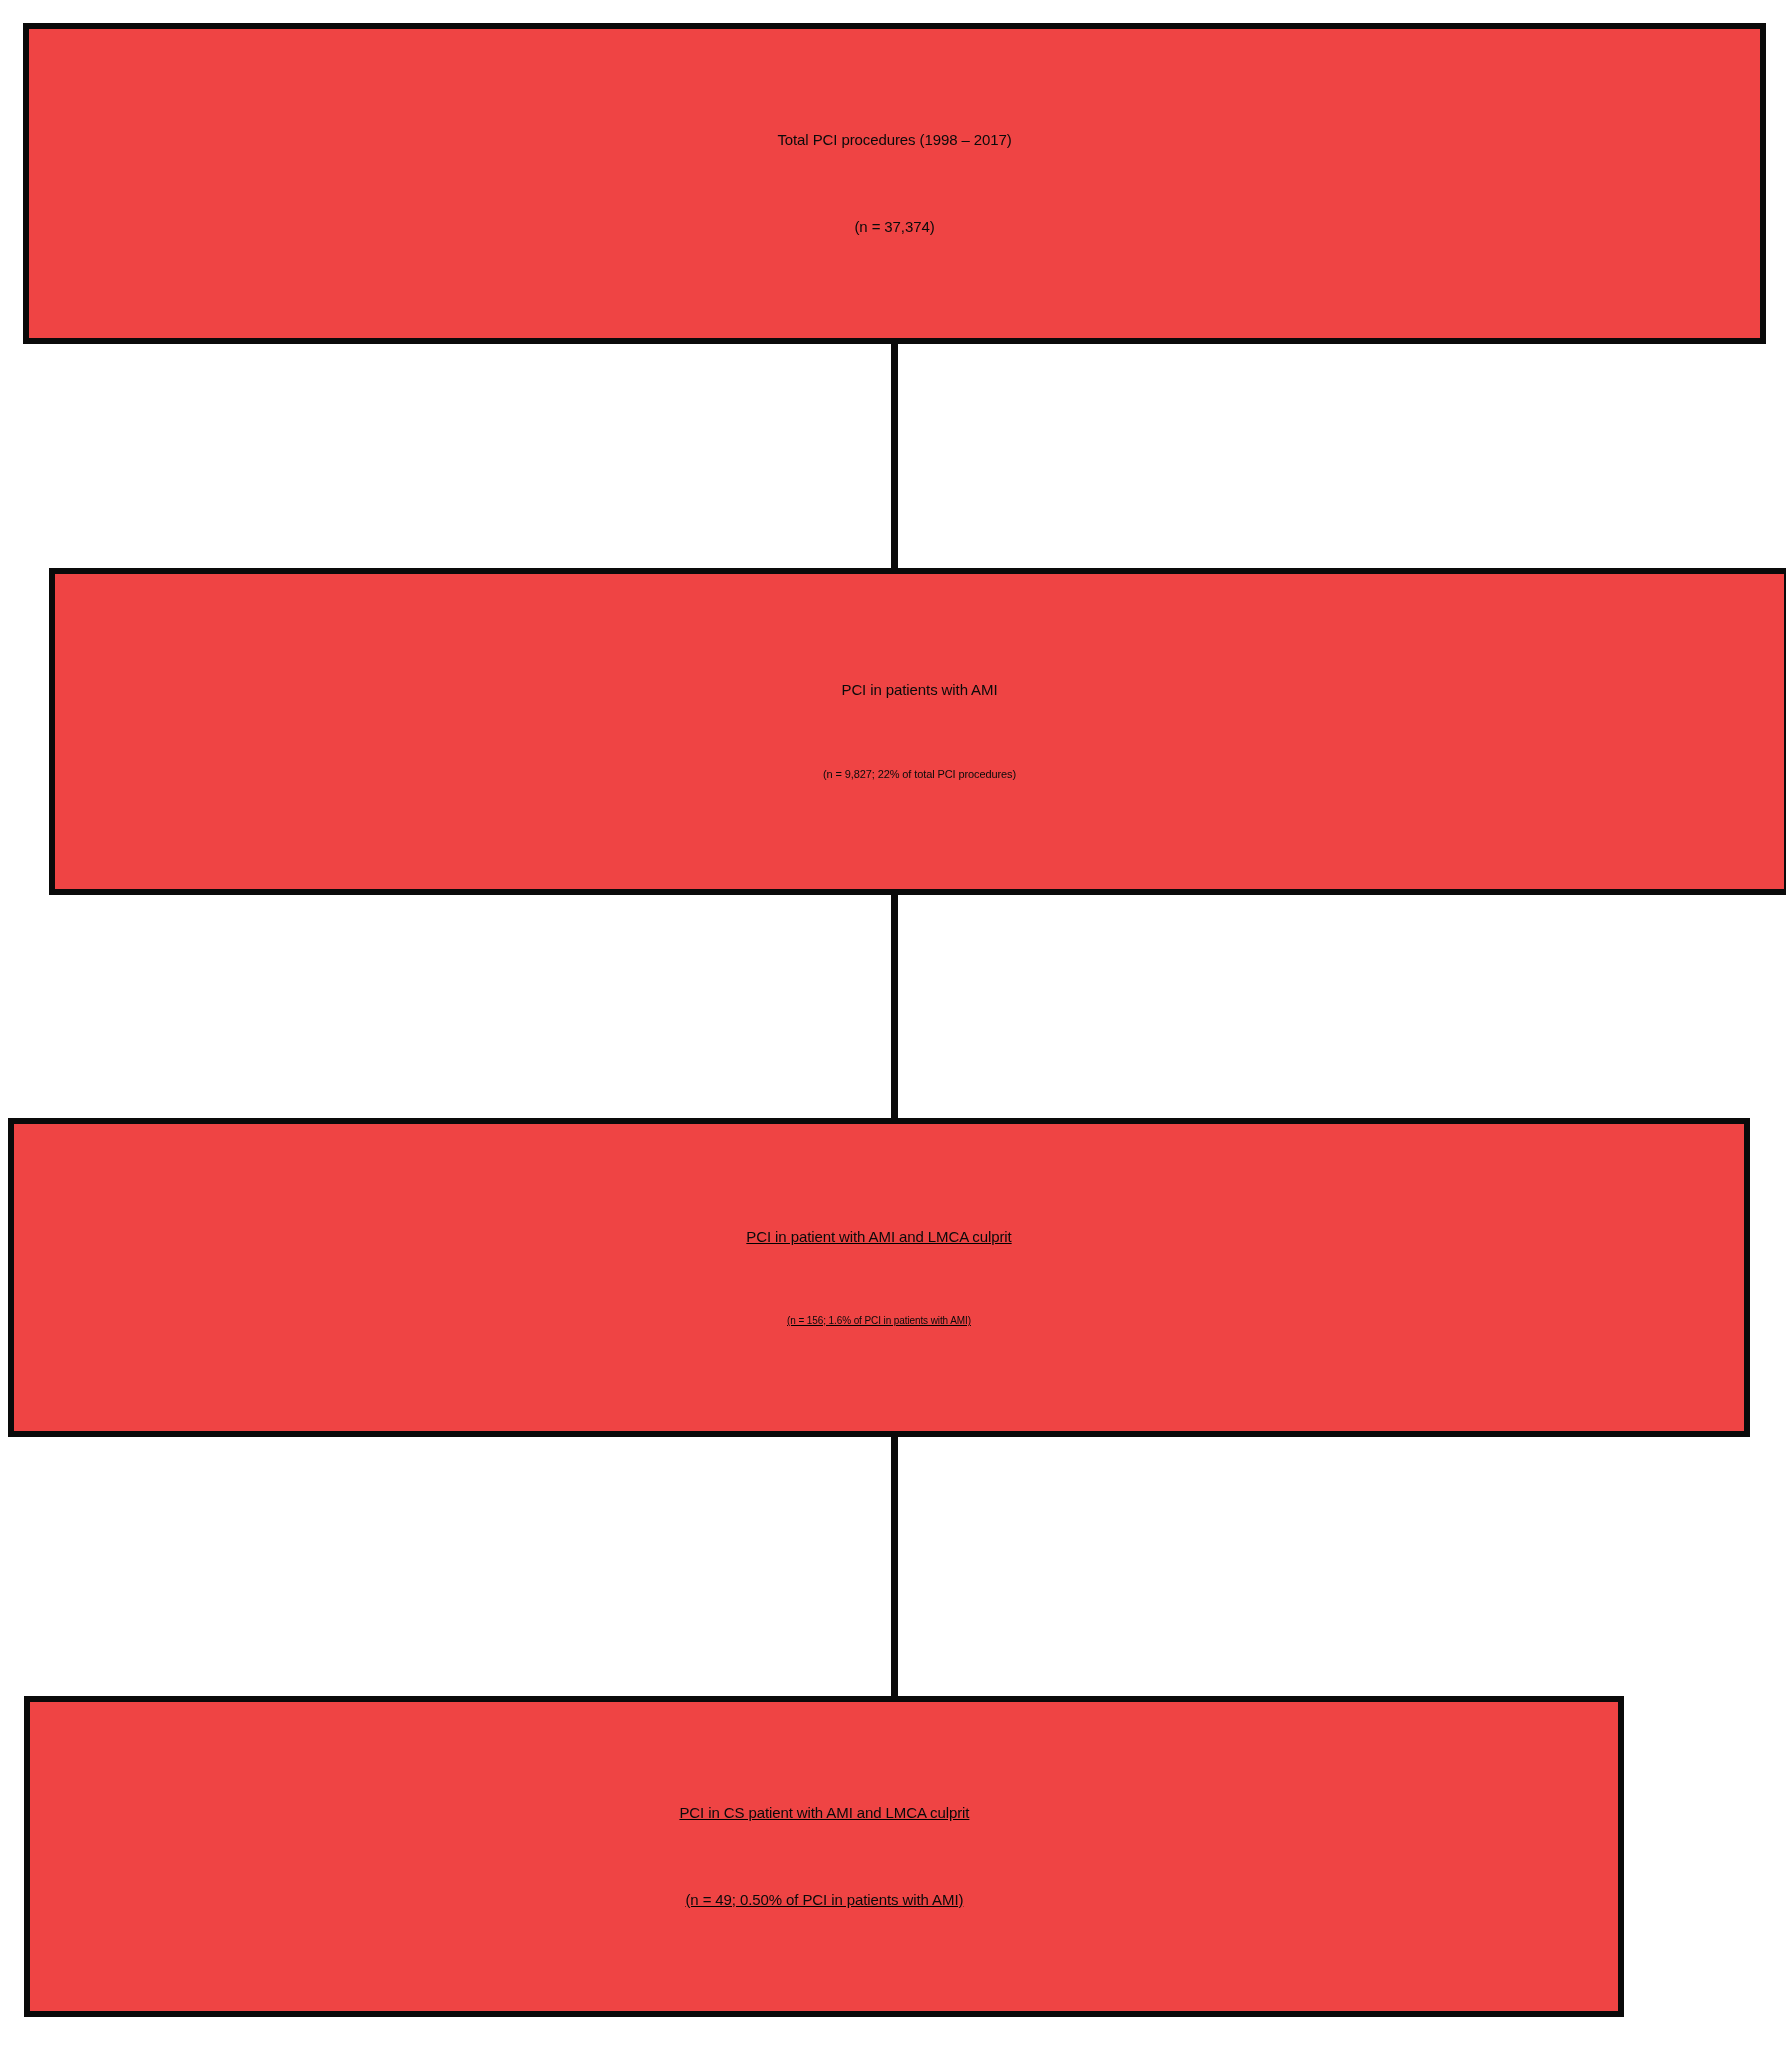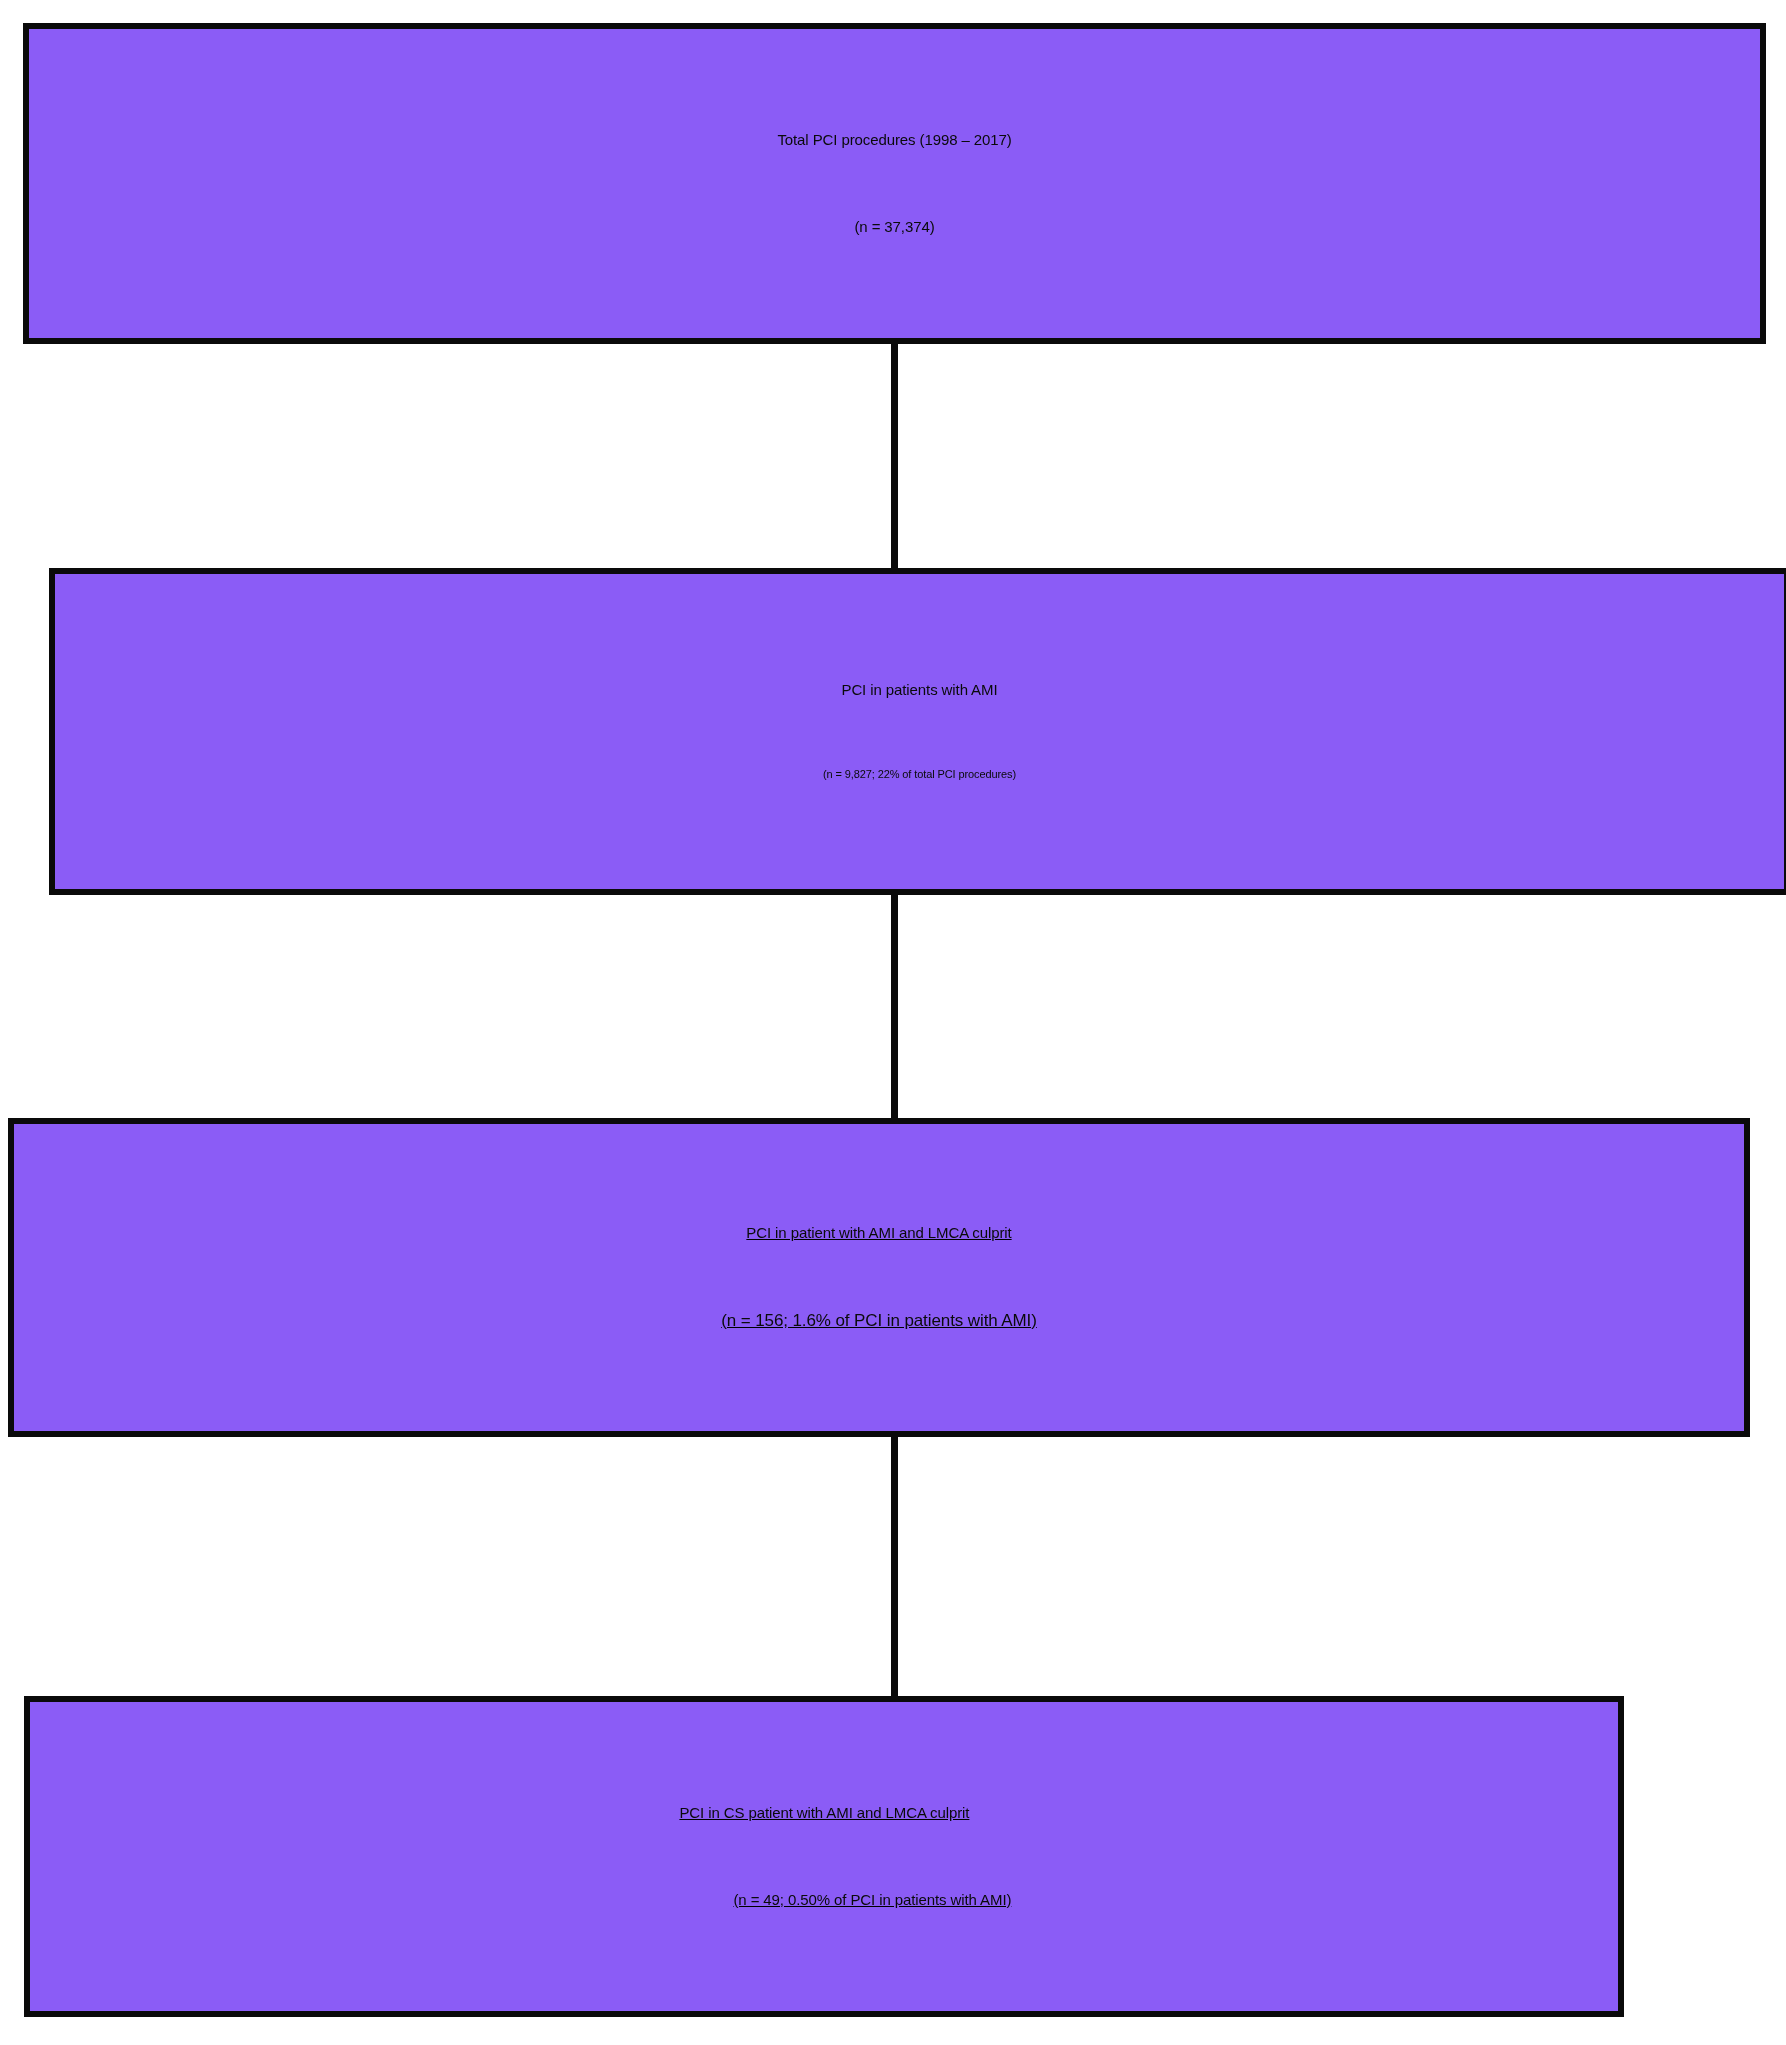--- a/index.html
+++ b/index.html
@@ -18,25 +18,25 @@
     width: 1787px;
     height: 2046px;
     background: #ffffff;
     overflow: hidden;
   }
 
   
   .flow-box {
     position: absolute;
     box-sizing: border-box;
-    background: #8b5cf6;
+    background: #ef4444;
     border: 6.7px solid #0a0a0a;
     display: flex;
     flex-direction: column;
-    align-items: flex-start;
+    align-items: flex-end;
     justify-content: center;
   }
 
   .flow-box .box-line {
     display: block;
     width: 100%;
     text-align: center;
     color: #0a0a0a;
     font-size: 53px;
     line-height: 1.04;
@@ -80,21 +80,21 @@
 
   <div class="flow-box" id="box-pci-ami">
     <span class="box-line line-primary" style="font-size: 15px;">PCI in patients with AMI</span>
     <span class="box-line line-secondary" style="font-size: 11px;">(n = 9,827; 22% of total PCI procedures)</span>
   </div>
 
   <div class="flow-connector" id="connector-2"></div>
 
   <div class="flow-box" id="box-pci-ami-lmca">
     <span class="box-line line-primary" style="font-size: 15px;">PCI in patient with AMI and LMCA culprit</span>
-    <span class="box-line line-secondary" style="font-size: 17px;">(n = 156; 1.6% of PCI in patients with AMI)</span>
+    <span class="box-line line-secondary" style="font-size: 10px;">(n = 156; 1.6% of PCI in patients with AMI)</span>
   </div>
 
   <div class="flow-connector" id="connector-3"></div>
 
   <div class="flow-box" id="box-pci-cs-ami-lmca">
     <span class="box-line line-primary" style="font-size: 15px;">PCI in CS patient with AMI and LMCA culprit</span>
     <span class="box-line line-secondary" style="font-size: 15px; padding-left: 48px;">(n = 49; 0.50% of PCI in patients with AMI)</span>
   </div>
 
 </div>

